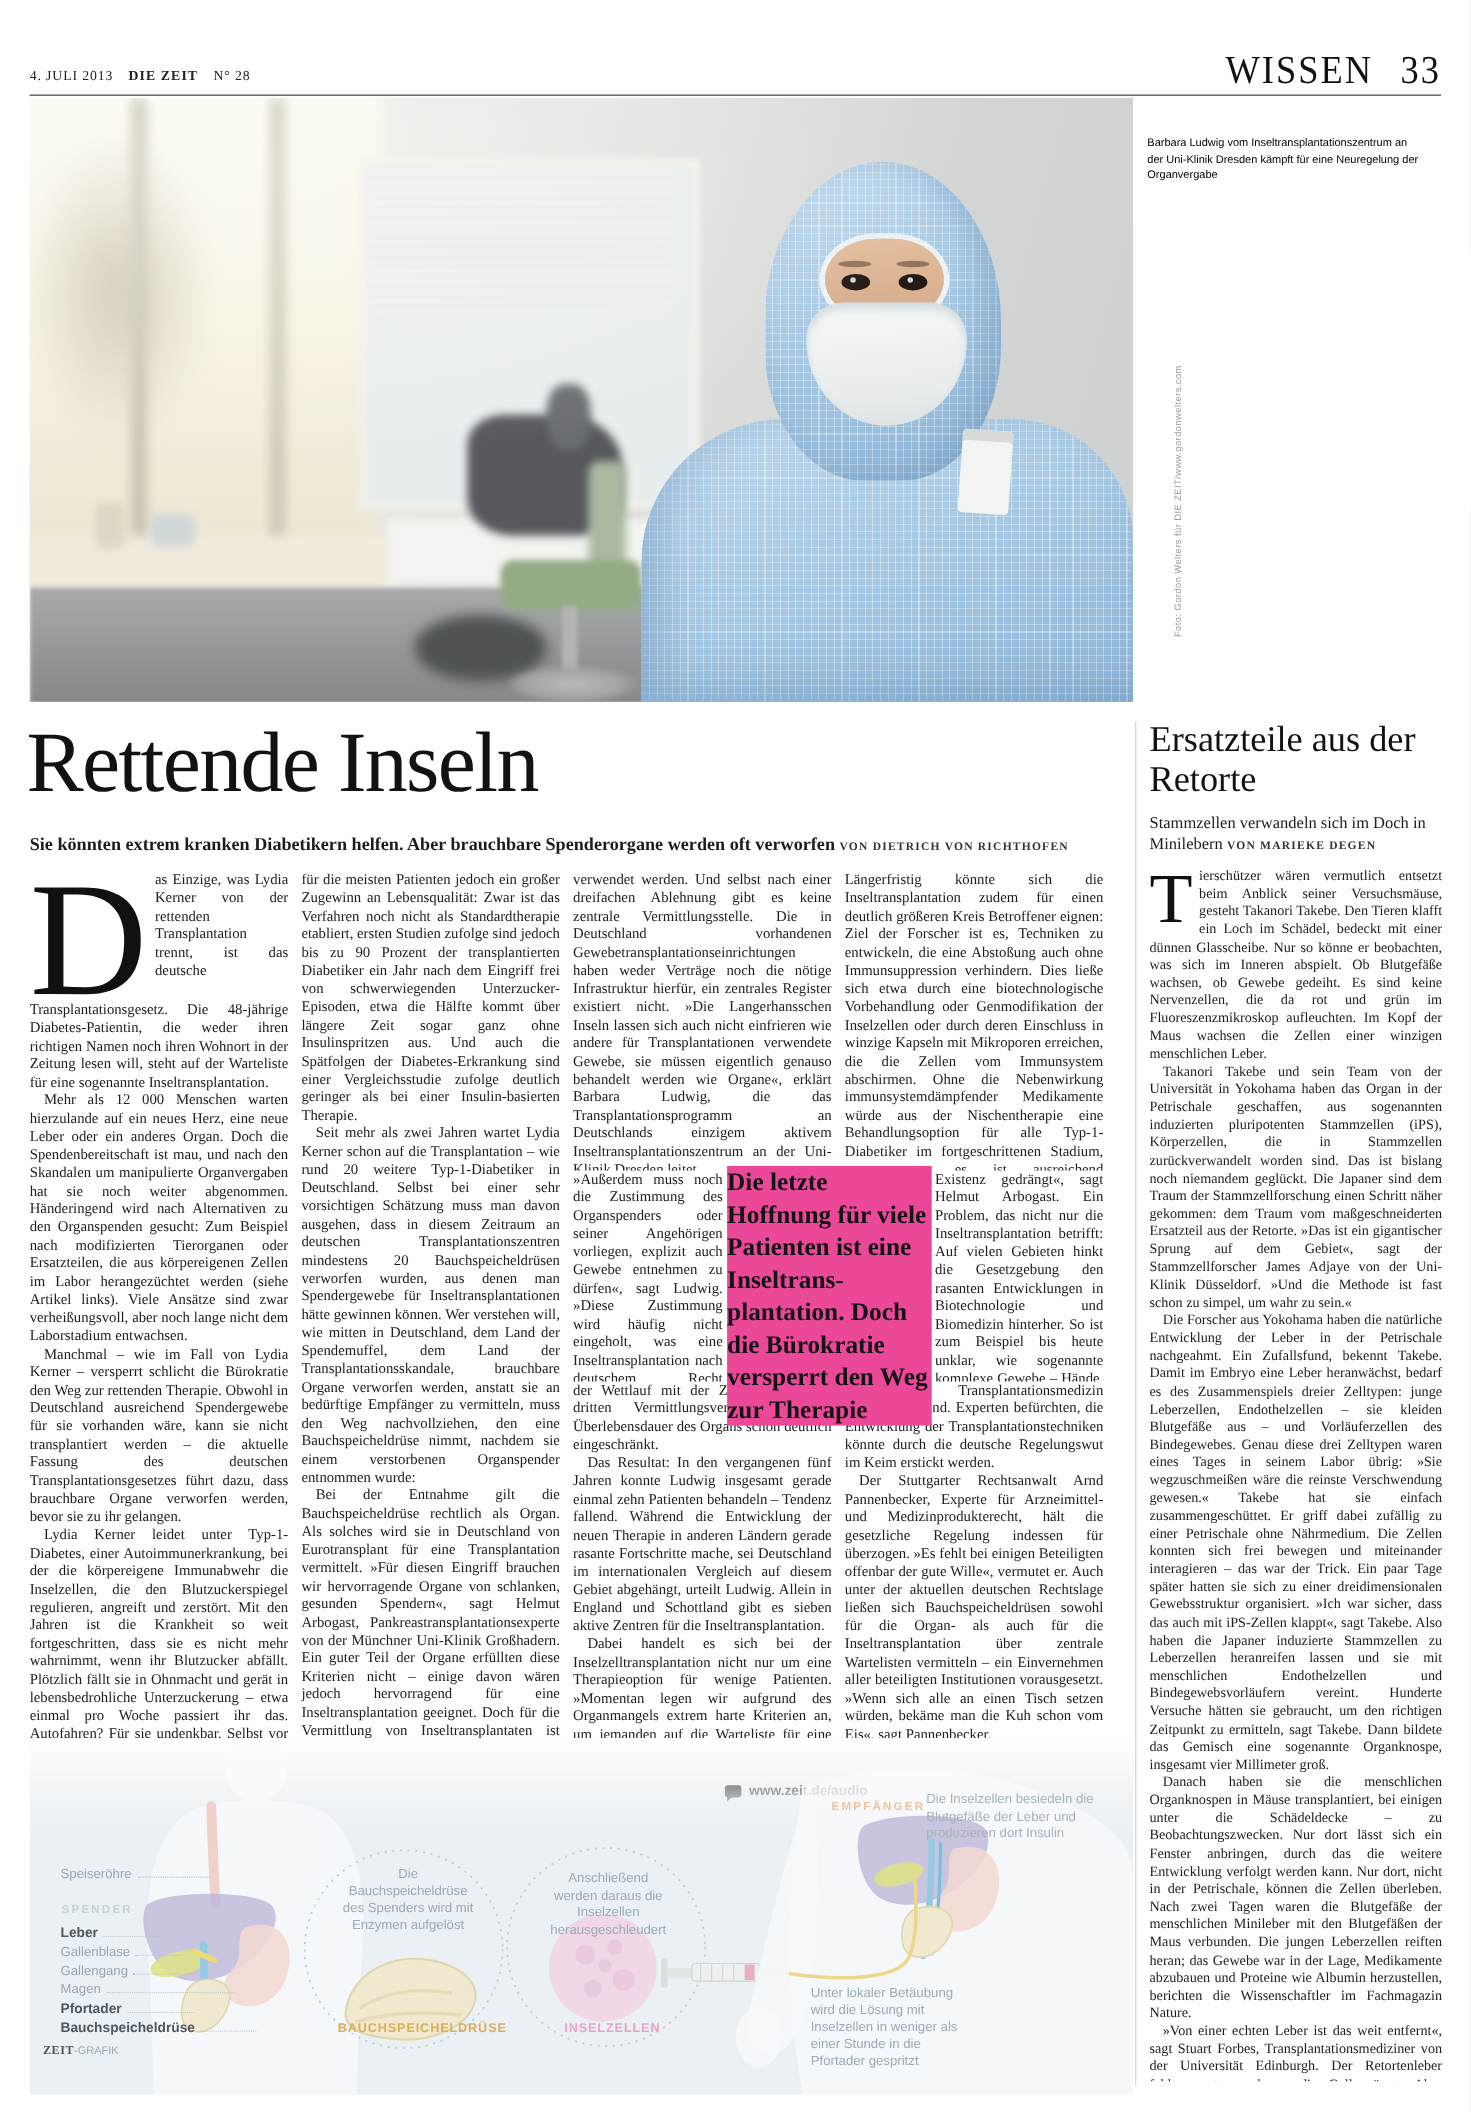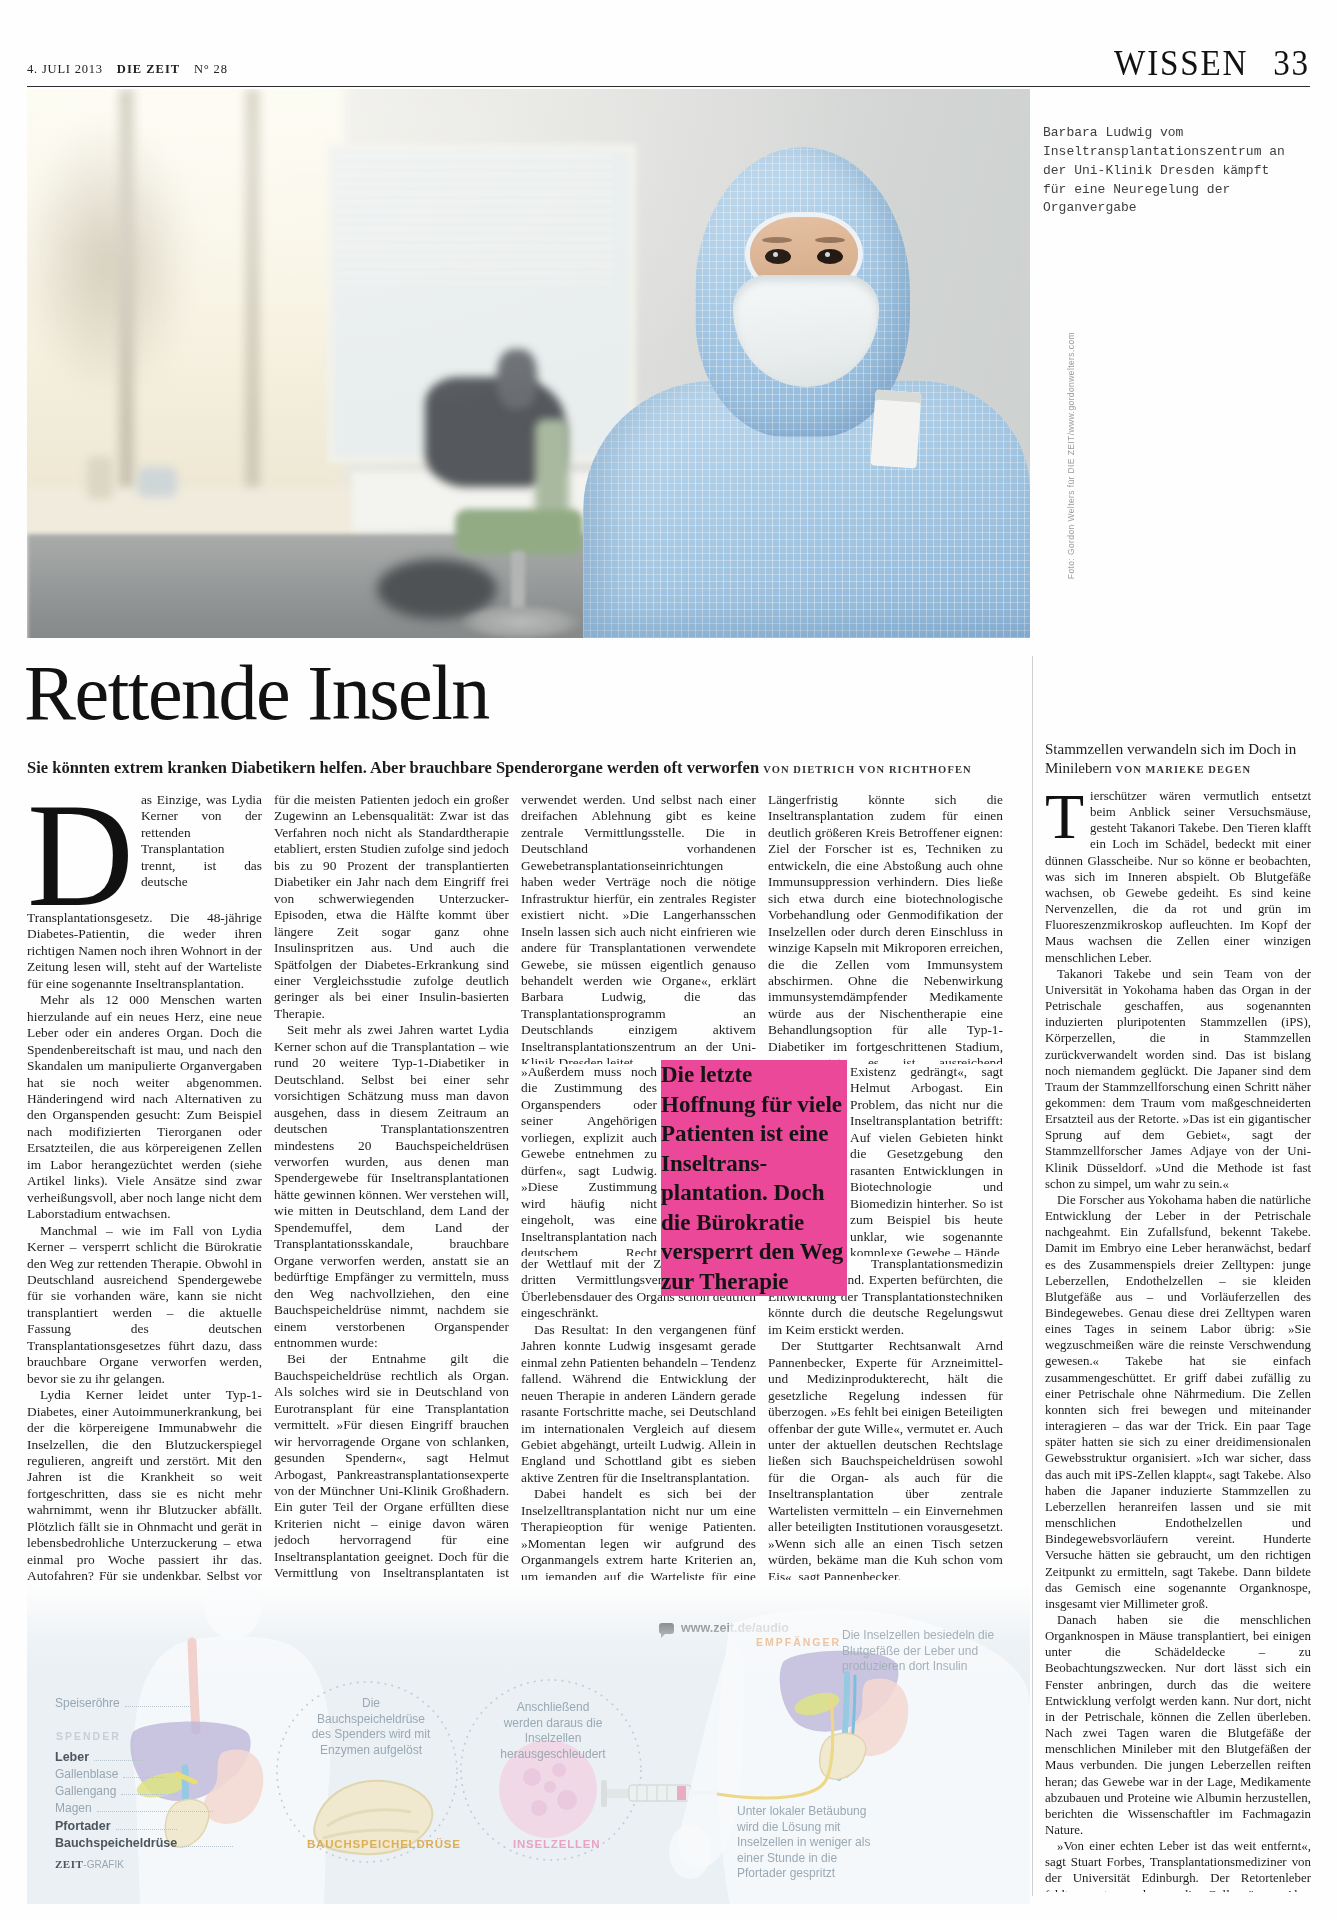--- a/index.html
+++ b/index.html
@@ -60,21 +60,21 @@
   .pp-brow.l{left:735px;} .pp-brow.r{left:788px;}
   .pp-mask{left:706px;top:186px;width:146px;height:112px;border-radius:24% 24% 52% 52%/30% 30% 72% 72%;
      background:linear-gradient(175deg,#f7f9f9,#e8ecec 70%,#dde2e2);
      box-shadow:inset 0 6px 8px rgba(160,175,185,.4);}
   .pp-badge{left:846px;top:302px;width:46px;height:76px;border-radius:4px;background:#f3f4f1;
      transform:rotate(4deg);box-shadow:inset 0 10px 0 #d8dad6;}
   .ph-vign{left:0;top:0;width:1003px;height:549px;
      background:radial-gradient(120% 90% at 18% 12%,rgba(255,255,255,.35),rgba(255,255,255,0) 55%);}
   
   .photo-caption{position:absolute;left:1043px;top:124px;width:252px;
-     font-family:Liberation Mono, monospace;font-size:13px;line-height:1.45;color:#404040;}
+     font-family:Liberation Sans, sans-serif;font-size:10px;line-height:1.45;color:#000000;}
   .photo-credit{position:absolute;left:1066px;top:332px;writing-mode:vertical-rl;transform:rotate(180deg);
      font-family:"Liberation Sans",sans-serif;font-size:8.5px;color:#9b9b9b;letter-spacing:.4px;}
   
   .headline{position:absolute;left:24px;top:648px;font-size:78px;letter-spacing:-1.5px;color:#121212;
      font-family:"Liberation Serif",serif;font-weight:400;}
   .standfirst{position:absolute;left:27px;top:758px;font-size:16.5px;font-weight:bold;color:#1c1c1c;}
   .byline{font-size:10.5px;font-weight:bold;letter-spacing:1.1px;margin-left:0;color:#333;}
   
   .col{position:absolute;top:792px;width:235px;height:788px;overflow:hidden;
        text-align:justify;font-size:13.4px;line-height:16.45px;color:#1c1c1c;}
@@ -109,21 +109,21 @@
      background:linear-gradient(180deg,rgba(234,240,244,0) 0,rgba(234,240,244,.85) 62px,#eaf0f4 95px);}
   .info-title{position:absolute;left:318px;top:8px;font-size:27px;color:#b7c1ca;letter-spacing:.5px;}
   .ana-row{position:absolute;display:flex;align-items:baseline;
      font-family:"Liberation Sans",sans-serif;font-size:12px;color:#97a6b1;}
   .ana-row .dots{flex:1;border-bottom:1.5px dotted #b8c3cb;margin:0 0 3px 5px;}
   .ana-row.b{font-weight:bold;color:#4d565d;font-size:12.5px;}
   .tag{position:absolute;font-family:"Liberation Sans",sans-serif;font-weight:bold;letter-spacing:2px;font-size:10.5px;}
   .step{position:absolute;font-family:"Liberation Sans",sans-serif;font-size:12px;line-height:15.5px;color:#9aa9b4;}
   .steplabel{position:absolute;font-family:"Liberation Sans",sans-serif;font-weight:bold;
      font-size:11.5px;letter-spacing:.8px;}
-  .zg{position:absolute;left:28px;top:276px;font-family:"Liberation Sans",sans-serif;font-size:10px;color:#9aa7b0;}
+  .zg{position:absolute;left:12px;top:276px;font-family:"Liberation Sans",sans-serif;font-size:10px;color:#9aa7b0;}
   .zg b{color:#4d565d;letter-spacing:.5px;font-family:"Liberation Serif",serif;font-size:11px;}
   .recip-cap{position:absolute;left:815px;top:46px;width:170px;font-family:"Liberation Sans",sans-serif;
      font-size:12px;line-height:15.5px;color:#a4b1ba;}
 </style>
 </head>
 <body>
 
 <div class="page">
 
   <div class="masthead">
@@ -224,20 +224,21 @@
   </div>
 
   <div class="pullquote">Die letzte Hoffnung für viele Patienten ist eine Inseltrans­plantation. Doch die Bürokratie versperrt den Weg zur Therapie</div>
 
   <div class="audiorow">
     <span class="bubble"></span>
     <span>www.zeit.de/audio</span>
   </div>
 
   <div class="vrule"></div>
+  <h2 class="sb-headline" style="margin:0;font-weight:400">Ersatzteile aus der Retorte</h2>
   <div class="sb-standfirst">
     <span>Stammzellen verwandeln sich im Doch in Minilebern</span>
     <span class="byline">VON MARIEKE DEGEN</span>
   </div>
   <div class="sb-body">
     <span class="dropcap small">T</span>
     <p class="noind">ierschützer wären vermutlich entsetzt beim Anblick seiner Versuchsmäuse, gesteht Takanori Takebe. Den Tieren klafft ein Loch im Schädel, bedeckt mit einer dünnen Glasscheibe. Nur so könne er beobachten, was sich im Inneren abspielt. Ob Blutgefäße wachsen, ob Gewebe gedeiht. Es sind keine Nervenzellen, die da rot und grün im Fluoreszenzmikroskop aufleuchten. Im Kopf der Maus wachsen die Zellen einer winzigen menschlichen Leber.</p>
     <p>Takanori Takebe und sein Team von der Universität in Yokohama haben das Organ in der Petrischale geschaffen, aus sogenannten induzierten pluripotenten Stammzellen (iPS), Körperzellen, die in Stammzellen zurückverwandelt worden sind. Das ist bislang noch niemandem geglückt. Die Japaner sind dem Traum der Stammzellforschung einen Schritt näher gekommen: dem Traum vom maßgeschneiderten Ersatzteil aus der Retorte. »Das ist ein gigantischer Sprung auf dem Gebiet«, sagt der Stammzellforscher James Adjaye von der Uni-Klinik Düsseldorf. »Und die Methode ist fast schon zu simpel, um wahr zu sein.«</p>
     <p>Die Forscher aus Yokohama haben die natürliche Entwicklung der Leber in der Petrischale nachgeahmt. Ein Zufallsfund, bekennt Takebe. Damit im Embryo eine Leber heranwächst, bedarf es des Zusammenspiels dreier Zelltypen: junge Leberzellen, Endothelzellen – sie kleiden Blutgefäße aus – und Vorläuferzellen des Bindegewebes. Genau diese drei Zelltypen waren eines Tages in seinem Labor übrig: »Sie wegzuschmeißen wäre die reinste Verschwendung gewesen.« Takebe hat sie einfach zusammengeschüttet. Er griff dabei zufällig zu einer Petrischale ohne Nährmedium. Die Zellen konnten sich frei bewegen und miteinander interagieren – das war der Trick. Ein paar Tage später hatten sie sich zu einer dreidimensionalen Gewebsstruktur organisiert. »Ich war sicher, dass das auch mit iPS-Zellen klappt«, sagt Takebe. Also haben die Japaner induzierte Stammzellen zu Leberzellen heranreifen lassen und sie mit menschlichen Endothelzellen und Bindegewebsvorläufern vereint. Hunderte Versuche hätten sie gebraucht, um den richtigen Zeitpunkt zu ermitteln, sagt Takebe. Dann bildete das Gemisch eine sogenannte Organknospe, insgesamt vier Millimeter groß.</p>
     <p>Danach haben sie die menschlichen Organknospen in Mäuse transplantiert, bei einigen unter die Schädeldecke – zu Beobachtungszwecken. Nur dort lässt sich ein Fenster anbringen, durch das die weitere Entwicklung verfolgt werden kann. Nur dort, nicht in der Petrischale, können die Zellen überleben. Nach zwei Tagen waren die Blutgefäße der menschlichen Minileber mit den Blutgefäßen der Maus verbunden. Die jungen Leberzellen reiften heran; das Gewebe war in der Lage, Medikamente abzubauen und Proteine wie Albumin herzustellen, berichten die Wissenschaftler im Fachmagazin Nature.</p>

